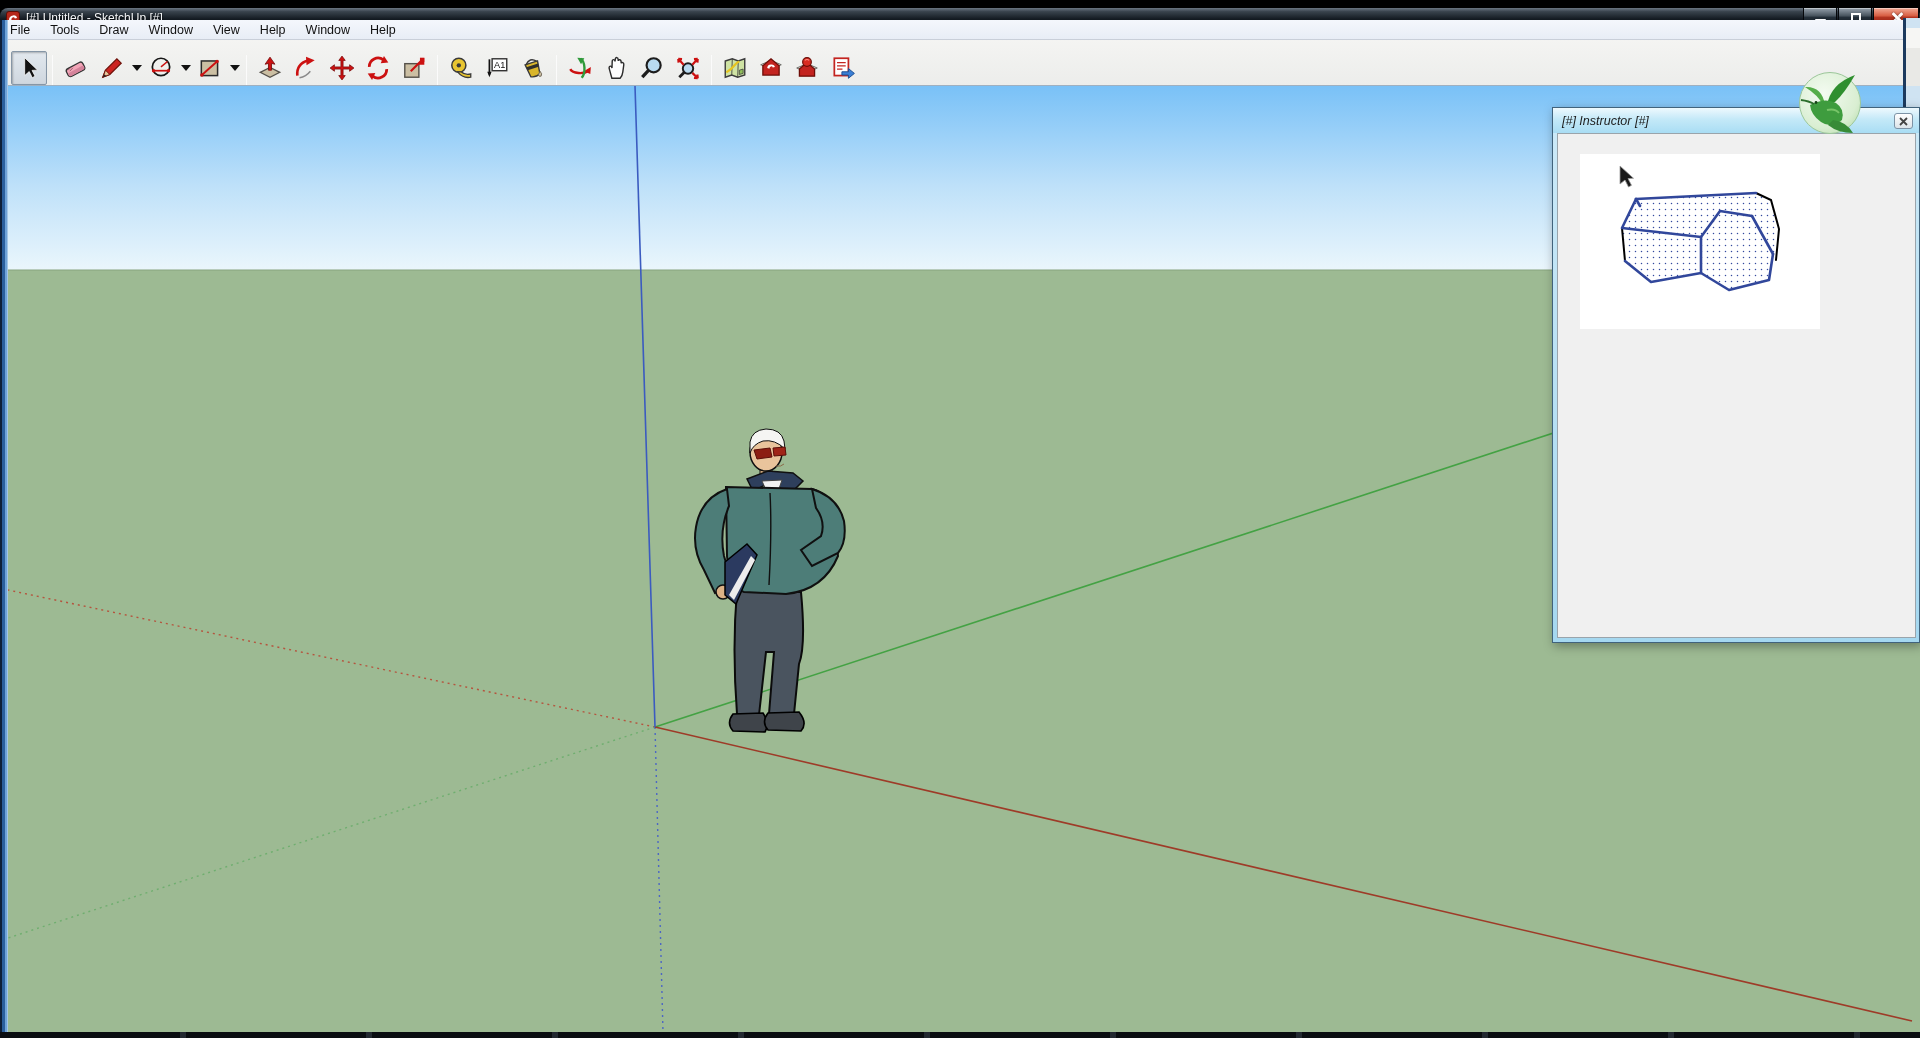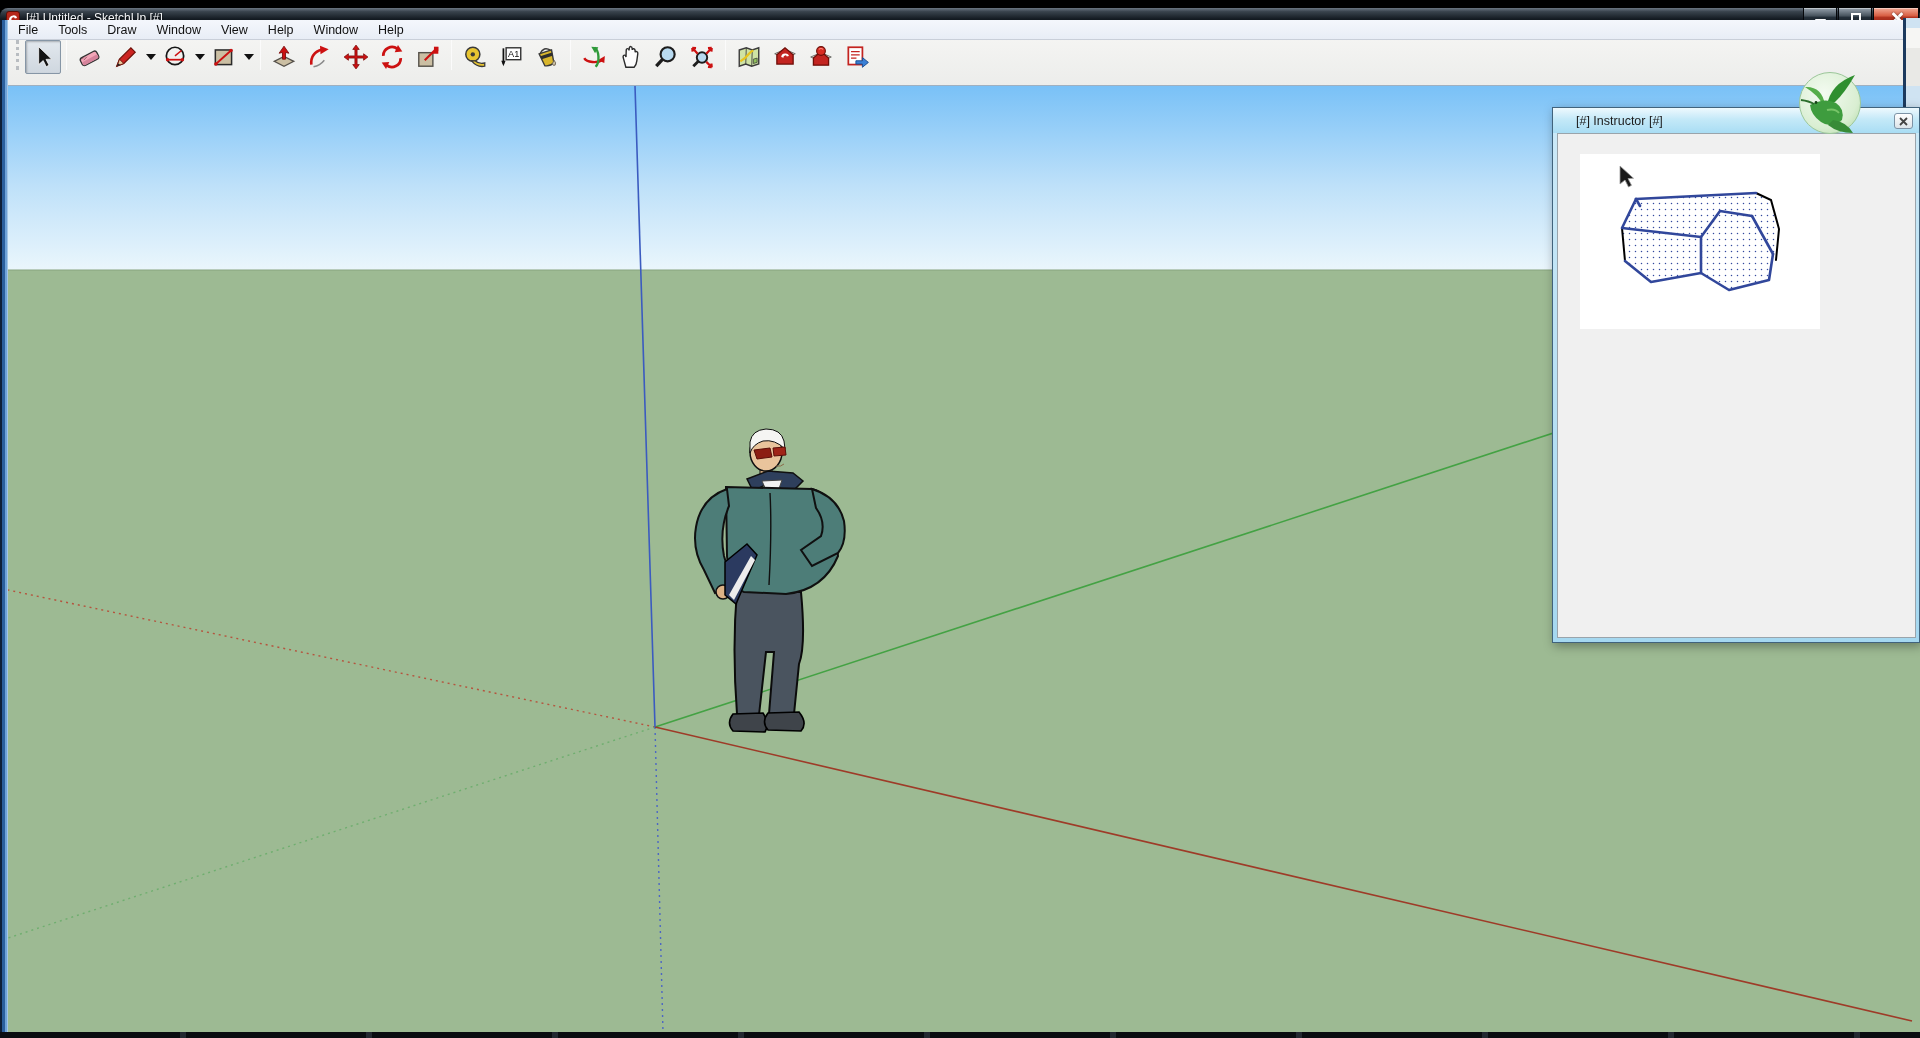--- a/index.html
+++ b/index.html
@@ -22,27 +22,27 @@
   .glyph-min { position:absolute; left:11px; top:11px; width:11px; height:3px; background:#fff; border-radius:1px; box-shadow:0 1px 1px #0009; }
   .glyph-max { position:absolute; left:12px; top:5px; width:10px; height:9px; border:2px solid #fff; box-shadow:0 1px 1px #0009; background:transparent; }
   .glyph-close { position:absolute; left:17px; top:4px; width:12px; height:12px; }
   .glyph-close:before,.glyph-close:after { content:""; position:absolute; left:5px; top:-1px; width:3px; height:14px; background:#fff; border-radius:1px; box-shadow:0 0 2px #0008; }
   .glyph-close:before { transform:rotate(45deg); }
   .glyph-close:after { transform:rotate(-45deg); }
 
   
   .menubar { position:absolute; left:0; top:20px; width:1920px; height:20px;
     background:linear-gradient(#f4f7fc,#e8edf6); border-bottom:1px solid #c9cfd9;
-    display:flex; align-items:center; padding-left:8px;border-radius:8px; }
+    display:flex; align-items:center; padding-left:0;border-radius:8px; }
   .menu-item { font-size:12.5px; color:#111; padding:2px 10px; cursor:default; }
 
   
   .toolbar { position:absolute; left:0; top:40px; width:1920px; height:46px;
     background:linear-gradient(#f4f4f2,#ecedeb); border-bottom:1px solid #9fb0c0;
-    display:flex; align-items:flex-start; padding-left:16px; }
+    display:flex; align-items:flex-end; padding-left:2px; }
   .drag-handle { width:3px; height:30px; border-left:3px dotted #b9bdc1; margin-right:6px; }
   .tb { width:36px; height:34px; border:1px solid transparent; background:transparent;
     display:flex; align-items:center; justify-content:center; padding:0; }
   .tb svg { width:26px; height:26px; }
   .tb.pressed { background:linear-gradient(#e2e8ee,#cfd7df); border:1px solid #8696a6;
     box-shadow:inset 1px 1px 2px rgba(0,0,0,.25); border-radius:2px; }
   .tb-caret { width:13px; height:34px; border:none; background:transparent; display:flex; align-items:center; justify-content:center; padding:0; }
   .caret { width:0; height:0; border-left:5px solid transparent; border-right:5px solid transparent; border-top:6px solid #111; }
   .tb-sep { width:1px; height:30px; background:#c3c8cd; border-right:1px solid #fbfbfb; margin:0 5px; }
 
@@ -55,22 +55,22 @@
 
   
   .bg-sliver { position:absolute; left:1903px; top:18px; width:17px; height:92px; background:#cfe3f2; border-left:3px solid #1c3a5e; }
   .bg-sliver .band1 { position:absolute; left:0; top:10px; width:17px; height:20px; background:#f6f6f4; }
   .bg-sliver .band2 { position:absolute; left:0; top:30px; width:17px; height:38px; background:#e9e9e6; }
 
   
   .instructor { position:absolute; left:1552px; top:107px; width:368px; height:536px;
     border:1px solid #41637c; background:linear-gradient(#cdeaf8,#a5d8f0);
     box-shadow:2px 3px 10px rgba(0,0,0,.35); }
-  .instructor-titlebar { height:25px; display:flex; align-items:center; padding-left:23px;
-    background:linear-gradient(#eef9fe 0%, #c4e9f8 45%, #a9ddf4 100%); }
+  .instructor-titlebar { height:25px; display:flex; align-items:center; padding-left:9px;
+    background:linear-gradient(#eef9fe 0%, #c4e9f8 45%, #a9ddf4 100%);font-style:italic; }
   .instructor-title { font-size:12.5px; color:#1c1c1c; }
   .instructor-close { position:absolute; top:5px; right:6px; width:19px; height:16px;
     border:1px solid #7d93a6; border-radius:3px;
     background:linear-gradient(#ffffff,#dde4e9); display:flex; align-items:center; justify-content:center; }
   .instructor-content { position:absolute; left:4px; top:25px; right:3px; bottom:4px;
     background:#f0f0f0; border:1px solid #9aa4ab; }
   .instructor-img { position:absolute; left:22px; top:20px; width:240px; height:175px; background:#fff; }
 
   
   .logo { position:absolute; left:1797px; top:70px; width:66px; height:66px; }

